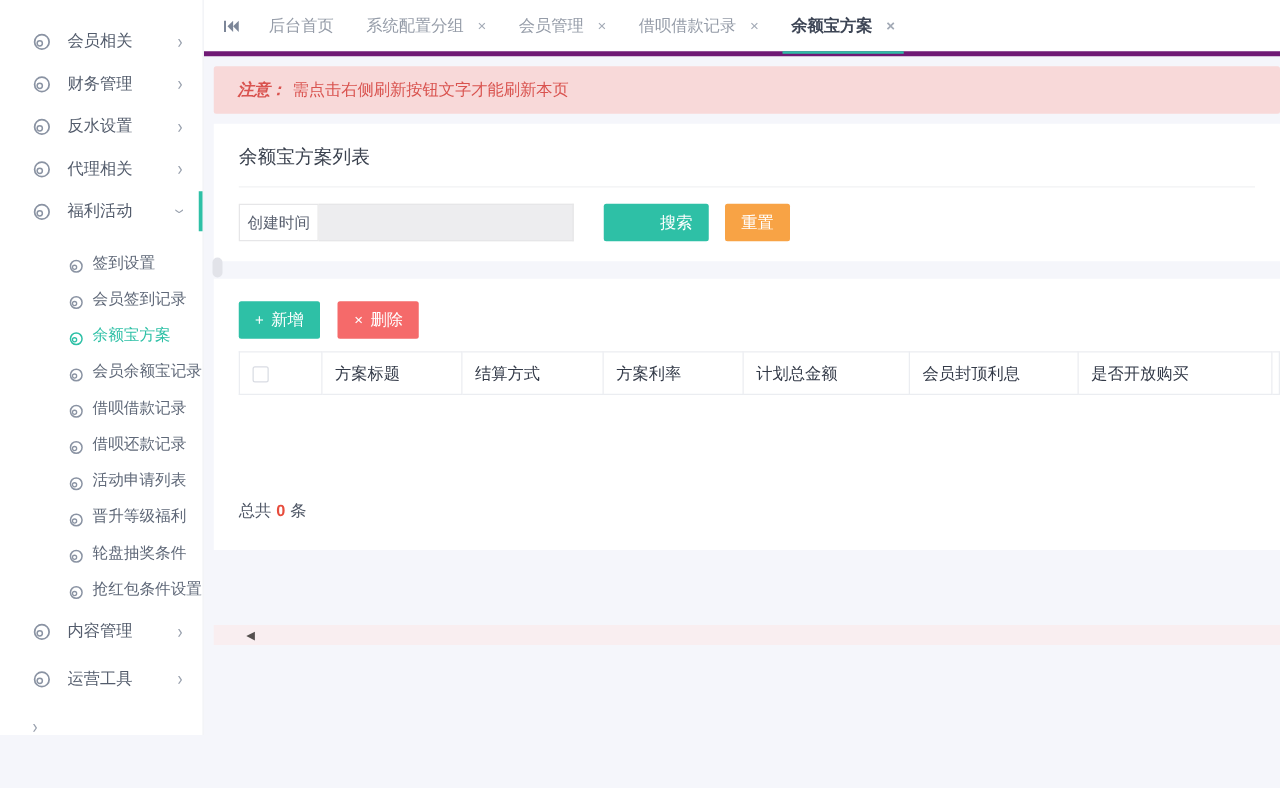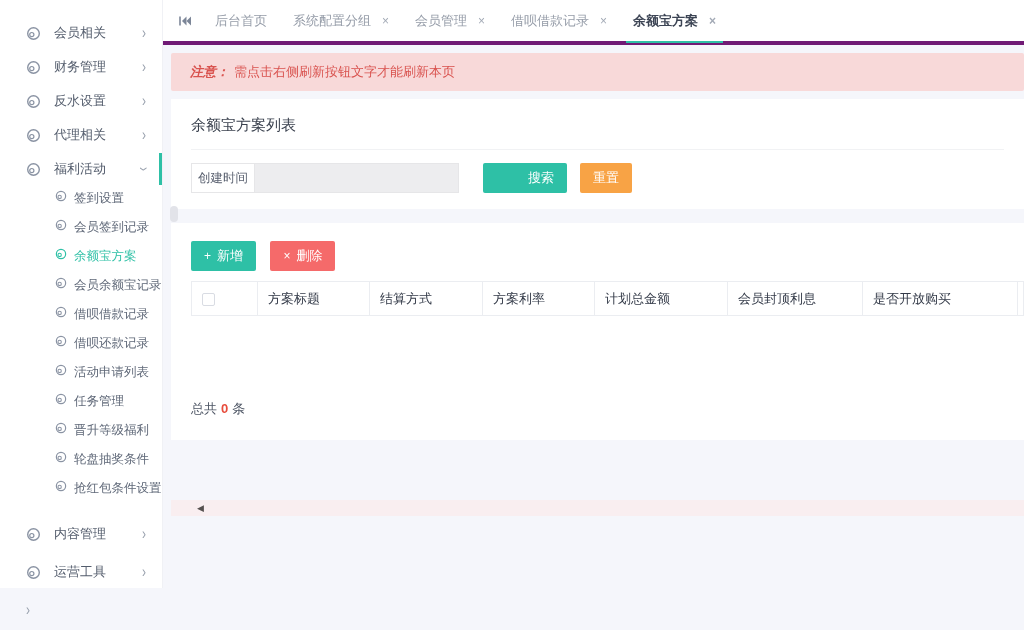--- a/index.html
+++ b/index.html
@@ -12,21 +12,21 @@
     background:#fff; border-right:1px solid #f0f1f5; padding-top:16px; z-index:5; }
   .side-item { height:34px; display:flex; align-items:center;
     padding:0 16px 0 26px; font-size:13px; color:#535c6c; cursor:pointer; position:relative; }
   .side-item.lg { height:38px; }
   .side-item .lbl { flex:1; margin-left:13px; white-space:nowrap; }
   .side-item .arr { color:#98a0ad; font-size:12px; transform:scaleY(1.3); }
   .side-item .arr.down { transform:rotate(90deg) scaleY(1.3); }
   .ring { flex:0 0 auto; }
   .indicator { position:absolute; right:0; top:1px; width:3px; height:32px; background:#2ec0a6; }
   .submenu { padding:4px 0 6px; }
-  .sub-item { height:29px; display:flex; align-items:flex-start; padding-left:55px;
+  .sub-item { height:29px; display:flex; align-items:flex-end; padding-left:55px;
     font-size:12.5px; color:#5f6878; cursor:pointer; white-space:nowrap; }
   .sub-item .lbl { margin-left:7px; }
   .sub-item.active { color:#2ec0a6; }
 
   
   .main { margin-left:163px; }
 
   .tabbar { height:45px; background:#fff; border-bottom:4px solid #701a75;
     display:flex; align-items:center; padding-left:15px; }
   .tab-nav-icon { margin-right:10px; display:flex; align-items:center; cursor:pointer; }
@@ -170,27 +170,20 @@
           <circle cx="5.8" cy="8.6" r="2.1" fill="none" stroke="#8a93a3" stroke-width="1.3"></circle>
         </svg>
       <span class="lbl">借呗还款记录</span>
     </div>
     <div class="sub-item">
       <svg class="ring" width="12" height="12" viewBox="0 0 15 15">
           <circle cx="7.5" cy="7.5" r="5.8" fill="none" stroke="#8a93a3" stroke-width="1.5"></circle>
           <circle cx="5.8" cy="8.6" r="2.1" fill="none" stroke="#8a93a3" stroke-width="1.3"></circle>
         </svg>
       <span class="lbl">活动申请列表</span>
-    </div>
-    <div class="sub-item">
-      <svg class="ring" width="12" height="12" viewBox="0 0 15 15">
-          <circle cx="7.5" cy="7.5" r="5.8" fill="none" stroke="#8a93a3" stroke-width="1.5"></circle>
-          <circle cx="5.8" cy="8.6" r="2.1" fill="none" stroke="#8a93a3" stroke-width="1.3"></circle>
-        </svg>
-      <span class="lbl">任务管理</span>
     </div>
     <div class="sub-item">
       <svg class="ring" width="12" height="12" viewBox="0 0 15 15">
           <circle cx="7.5" cy="7.5" r="5.8" fill="none" stroke="#8a93a3" stroke-width="1.5"></circle>
           <circle cx="5.8" cy="8.6" r="2.1" fill="none" stroke="#8a93a3" stroke-width="1.3"></circle>
         </svg>
       <span class="lbl">晋升等级福利</span>
     </div>
     <div class="sub-item">
       <svg class="ring" width="12" height="12" viewBox="0 0 15 15">

